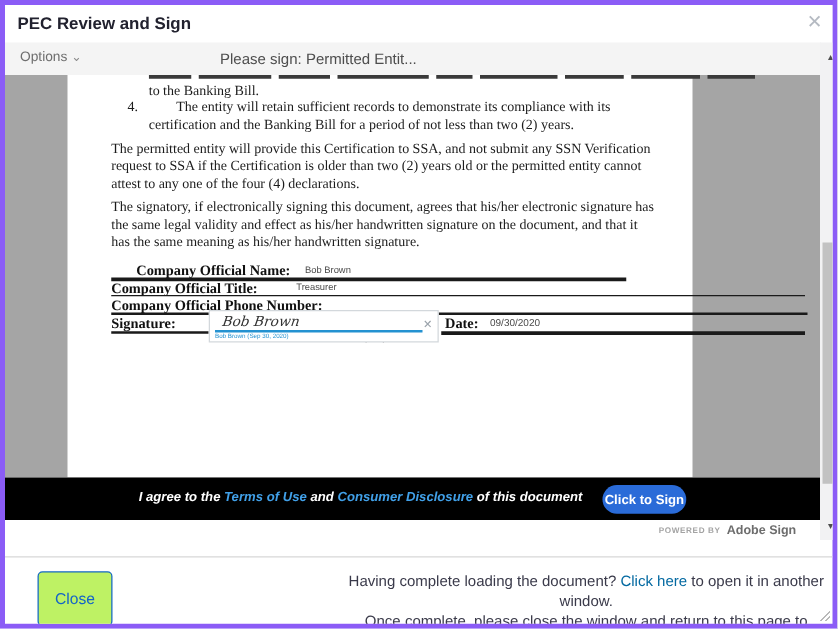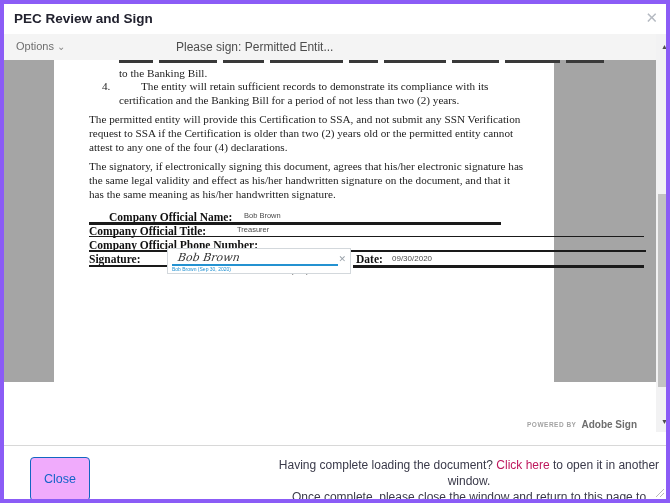--- a/index.html
+++ b/index.html
@@ -67,23 +67,23 @@
   .brand { font-size:10px; color:#6d6d6d; font-weight:bold; }
 
   
   .scrollbar { position:absolute; left:652px; top:30px; width:17px; height:398px; background:#f2f2f3; }
   .sb-up, .sb-down { position:absolute; left:0; width:17px; height:17px; display:flex; align-items:center; justify-content:center; font-size:7px; color:#4d4d4d; cursor:pointer; }
   .sb-up { top:4px; } .sb-down { bottom:2px; }
   .sb-thumb { position:absolute; left:2px; top:160px; width:13px; height:193px; background:#c2c2c2; cursor:grab; }
 
   
   .divider { position:absolute; left:0; top:441px; width:100%; height:1px; background:#d8d8d8; }
-  .closebtn { position:absolute; left:26px; top:453px; width:60px; height:44px; background:#f0abfc; border:1px solid #1267c1; border-radius:4px; color:#1464c8; font-family:"Liberation Sans", sans-serif; font-size:12.5px; cursor:pointer; }
+  .closebtn { position:absolute; left:26px; top:453px; width:60px; height:44px; background:#bef264; border:1px solid #1267c1; border-radius:4px; color:#1464c8; font-family:"Liberation Sans", sans-serif; font-size:12.5px; cursor:pointer; }
   .help { position:absolute; left:263px; top:453px; width:404px; font-size:12px; line-height:16px; color:#3a3a4a; text-align:center; }
-  .help a { color:#be185d; text-decoration:none; cursor:pointer; }
+  .help a { color:#0369a1; text-decoration:none; cursor:pointer; }
 
   .grip { position:absolute; right:2px; bottom:2px; width:10px; height:10px;
           background:repeating-linear-gradient(135deg, transparent 0 2px, #b9b9b9 2px 3px);
           clip-path:polygon(100% 0, 100% 100%, 0 100%); }
 </style>
 </head>
 <body>
 
 <div class="dialog">
 
@@ -139,20 +139,26 @@
       <div class="sigline"></div>
       <span class="sigstamp">Bob Brown (Sep 30, 2020)</span>
       <span class="sigclear">✕</span>
     </div>
 
     <span class="flabel lbl-date">Date:</span>
     <div class="rule rule-date"></div>
     <span class="fval val-date">09/30/2020</span>
   </div>
 
+  <div class="blackbar">
+    <div class="agree">
+      <span>I agree to the </span><a>Terms of Use</a><span> and </span><a>Consumer Disclosure</a><span> of this document</span>
+    </div>
+    <button class="signbtn">Click to Sign</button>
+  </div>
 
   <div class="powered">
     <span class="pby">POWERED BY</span>
     <span class="brand">Adobe Sign</span>
   </div>
 
   <div class="scrollbar">
     <div class="sb-up">▲</div>
     <div class="sb-thumb"></div>
     <div class="sb-down">▼</div>

